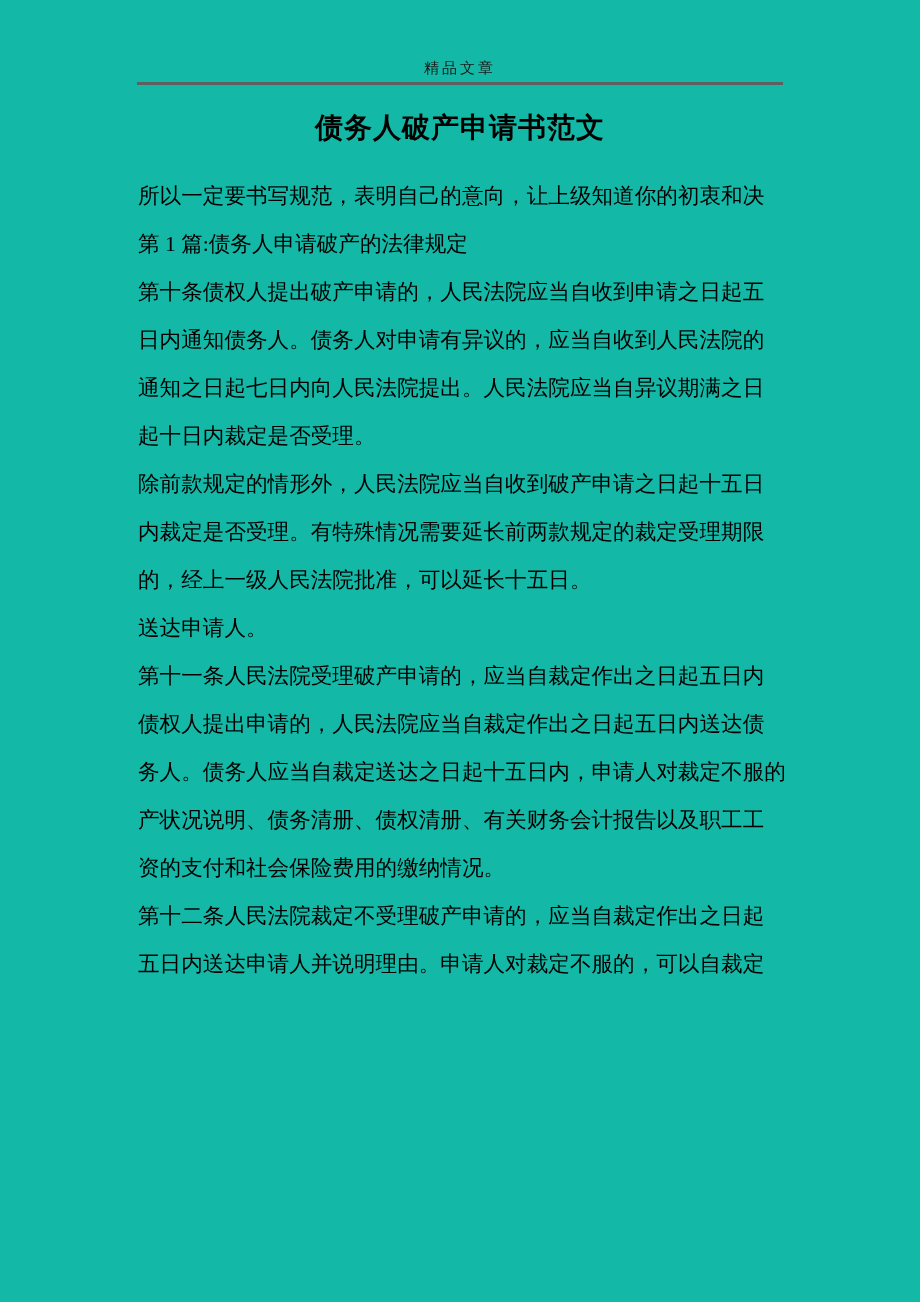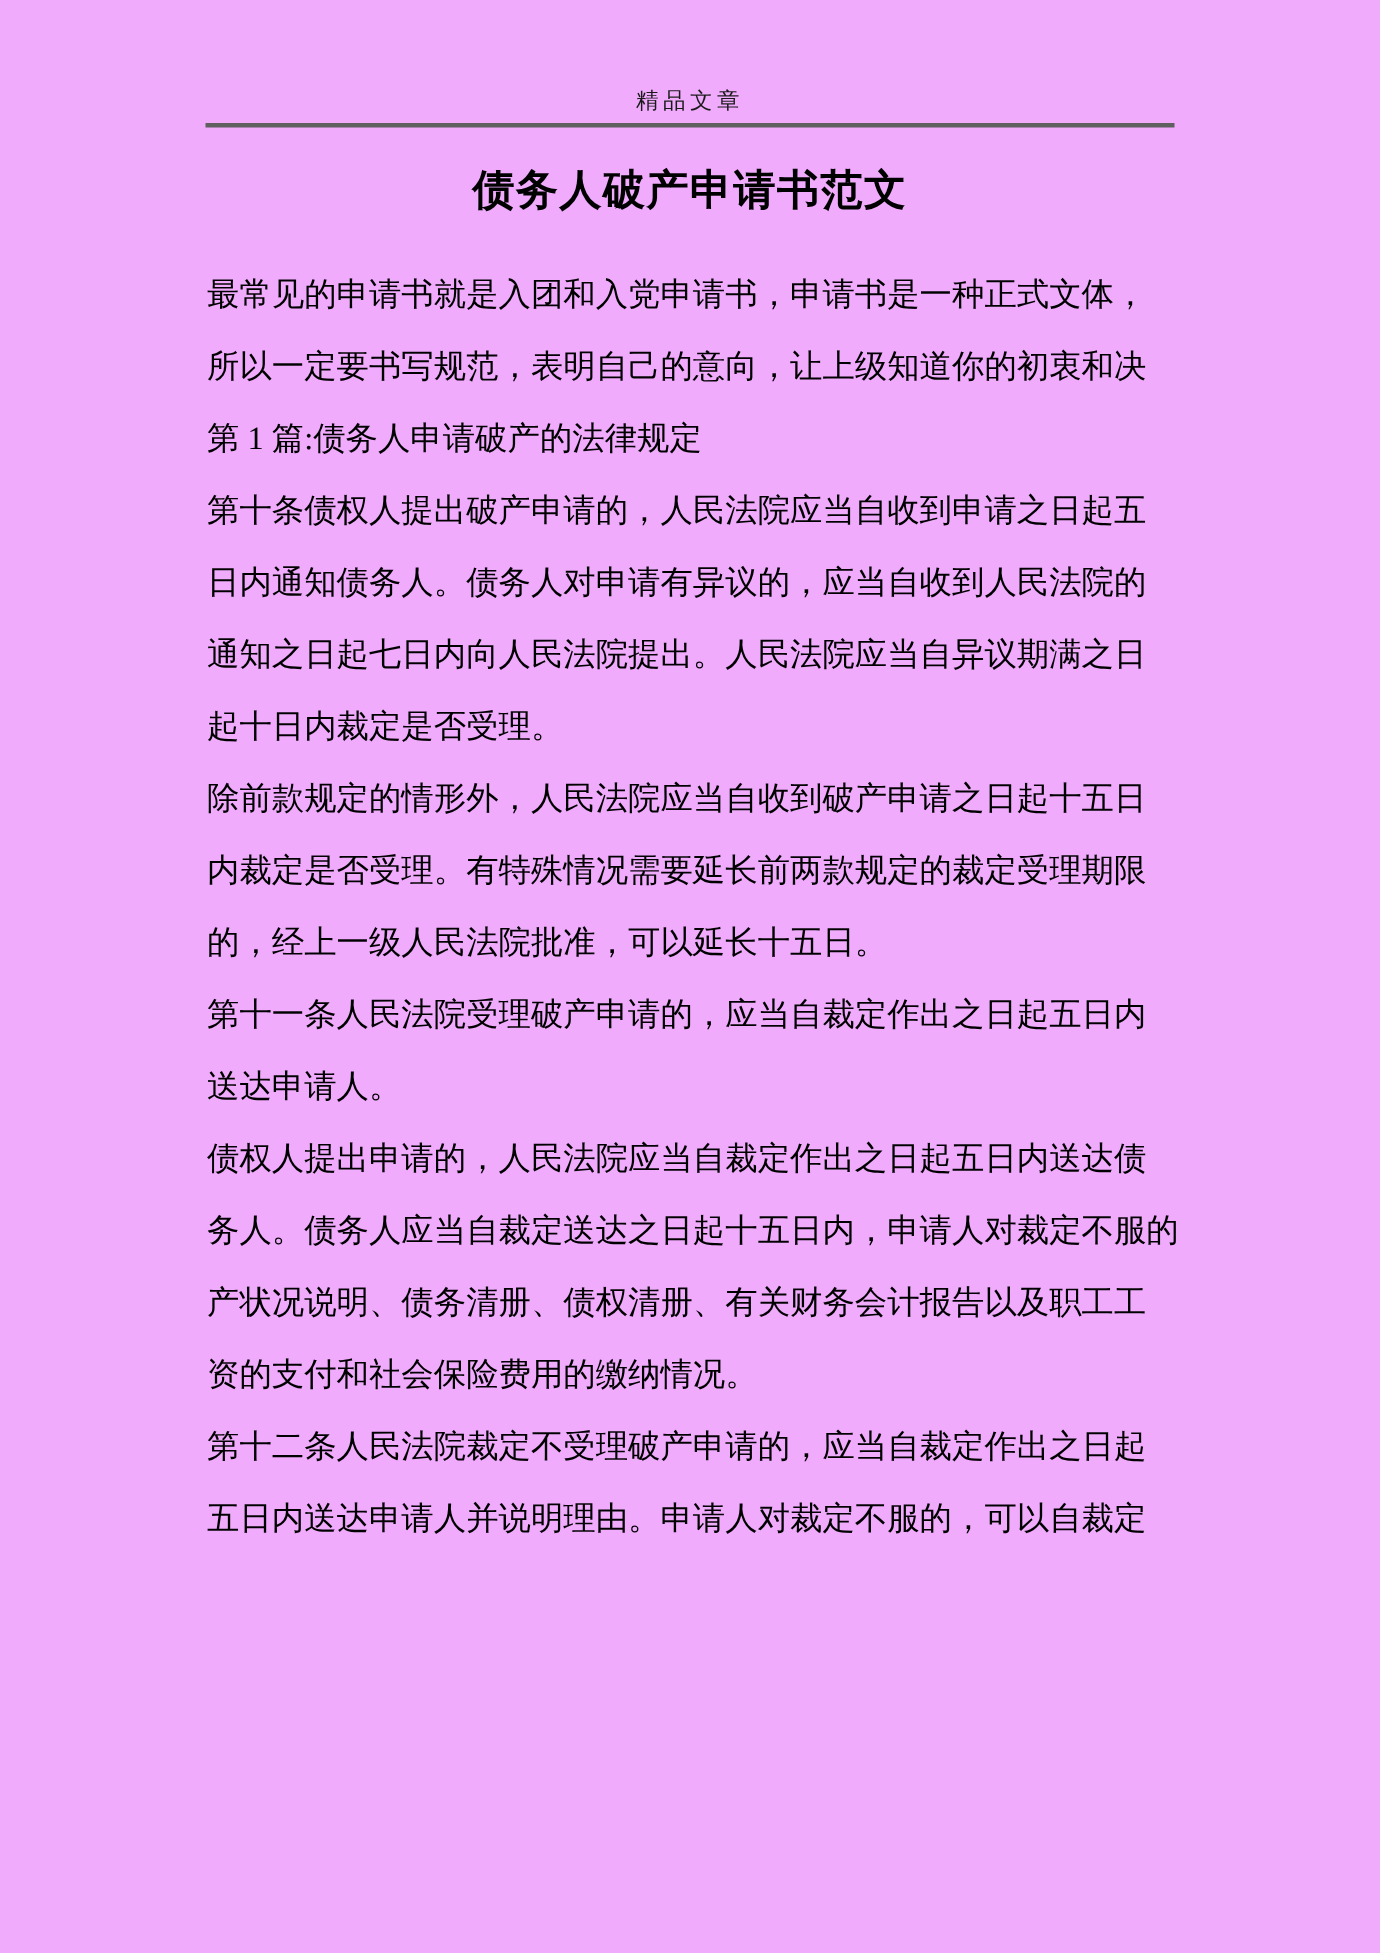--- a/index.html
+++ b/index.html
@@ -4,21 +4,21 @@
 <style>
   html, body {
     margin: 0;
     padding: 0;
     background: #ffffff;
   }
   .page {
     position: relative;
     width: 920px;
     height: 1302px;
-    background: #f0abfc;
+    background: #14b8a6;
     overflow: hidden;
     color: #000000;
     font-family: "Liberation Serif", "DejaVu Serif", serif;
   }
   .header-area {
     margin: 0 137px;
   }
   .header-text {
     padding-top: 58px;
     text-align: center;
@@ -60,40 +60,39 @@
 <div class="page">
   <div class="header-area">
     <div class="header-text">精品文章</div>
     <div class="header-rule"></div>
   </div>
 
   <h1 class="doc-title">债务人破产申请书范文</h1>
 
   <div class="doc-body" id="doc-body">
       <div class="para">
-        <div class="line">最常见的申请书就是入团和入党申请书，申请书是一种正式文体，</div>
         <div class="line">所以一定要书写规范，表明自己的意向，让上级知道你的初衷和决</div>
       </div>
       <div class="para">
         <div class="line">第 1 篇:债务人申请破产的法律规定</div>
       </div>
       <div class="para">
         <div class="line">第十条债权人提出破产申请的，人民法院应当自收到申请之日起五</div>
         <div class="line">日内通知债务人。债务人对申请有异议的，应当自收到人民法院的</div>
         <div class="line">通知之日起七日内向人民法院提出。人民法院应当自异议期满之日</div>
         <div class="line">起十日内裁定是否受理。</div>
       </div>
       <div class="para">
         <div class="line">除前款规定的情形外，人民法院应当自收到破产申请之日起十五日</div>
         <div class="line">内裁定是否受理。有特殊情况需要延长前两款规定的裁定受理期限</div>
         <div class="line">的，经上一级人民法院批准，可以延长十五日。</div>
       </div>
       <div class="para">
+        <div class="line">送达申请人。</div>
         <div class="line">第十一条人民法院受理破产申请的，应当自裁定作出之日起五日内</div>
-        <div class="line">送达申请人。</div>
       </div>
       <div class="para">
         <div class="line">债权人提出申请的，人民法院应当自裁定作出之日起五日内送达债</div>
         <div class="line">务人。债务人应当自裁定送达之日起十五日内，申请人对裁定不服的</div>
         <div class="line">产状况说明、债务清册、债权清册、有关财务会计报告以及职工工</div>
         <div class="line">资的支付和社会保险费用的缴纳情况。</div>
       </div>
       <div class="para">
         <div class="line">第十二条人民法院裁定不受理破产申请的，应当自裁定作出之日起</div>
         <div class="line">五日内送达申请人并说明理由。申请人对裁定不服的，可以自裁定</div>

